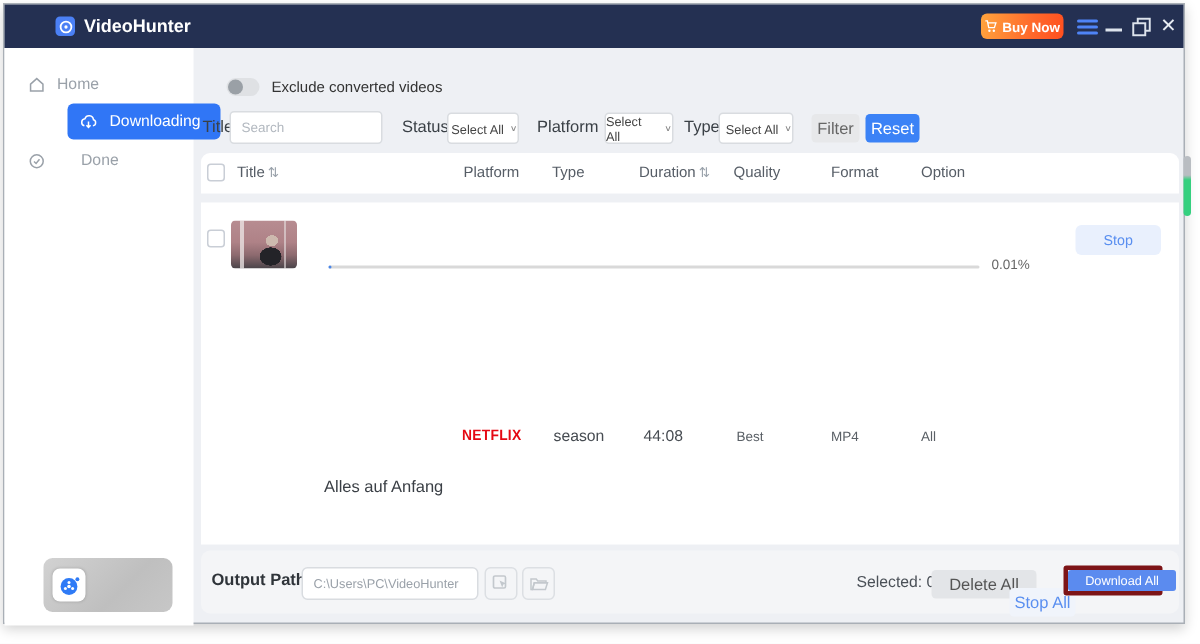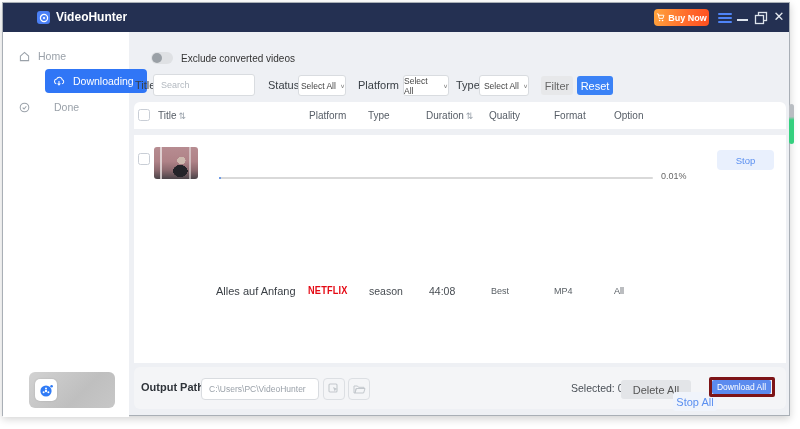--- a/index.html
+++ b/index.html
@@ -57,41 +57,41 @@
   .sort { color:#9aa2ab; font-size:9px; margin-left:2px; }
   .rcell { position:absolute; top:144px; height:24px; line-height:24px; font-size:10.5px; color:#474c52; }
   .rcell.small { font-size:9px; color:#5a6066; }
   .thumb { position:absolute; left:20px; top:12px; width:44px; height:32px; border-radius:3px; overflow:hidden;
            background:
              radial-gradient(ellipse 7px 6px at 62% 42%, #cdb9ae 0 60%, transparent 61%),
              radial-gradient(ellipse 12px 10px at 60% 75%, #232328 0 60%, transparent 61%),
              linear-gradient(90deg, transparent 0 14%, rgba(238,232,232,.75) 14% 19%, transparent 19% 80%, rgba(230,224,224,.6) 80% 84%, transparent 84%),
              linear-gradient(180deg, #b78c91 0%, #af8287 45%, #8d6a6f 72%, #4a4449 100%); }
   .netflix { font-weight:800; color:#e50914; letter-spacing:.2px; transform:scaleX(.92); transform-origin:left center; font-size:10px; }
-  .title-text { font-size:11px; color:#3a3f45; }
+  .title-text { font-size:11px; color:#3a3f45;margin-top:34px; }
   .stop-btn { position:absolute; left:583px; top:15px; width:57px; height:20px; background:#e9f0fd; color:#5a8ff0;
               font-size:9.5px; border:none; border-radius:4px; cursor:pointer; }
   .progress-track { position:absolute; left:85px; top:42px; width:434px; height:2px; background:#d9d9d9; border-radius:1px; }
   .progress-fill { position:absolute; left:0; top:0; height:2px; background:#4a86e8; border-radius:1px; }
   .progress-label { position:absolute; left:527px; top:36px; font-size:9px; color:#666; }
   .scrollbar { position:absolute; left:786px; top:101px; width:5px; height:40px; border-radius:3px;
                background:linear-gradient(180deg,#b9bdc2 0 32%,#35d07f 40% 100%); cursor:pointer; }
 
   
   .footer { position:absolute; left:131px; top:364px; width:652px; height:42px; background:#f4f5f7; border-radius:6px; }
   .out-label { position:absolute; left:7px; top:14px; font-size:11px; font-weight:bold; color:#2f343a; }
   .out-input { position:absolute; left:67px; top:11px; width:118px; height:22px; border:1px solid #d9dce0; border-radius:4px;
                background:#fff; font-size:8.5px; color:#9aa1a9; padding:0 7px; font-family:"Liberation Sans",sans-serif; }
   .icon-btn { position:absolute; top:11px; width:22px; height:22px; border:1px solid #dcdfe3; border-radius:4px; background:transparent;
               display:flex; align-items:center; justify-content:center; cursor:pointer; }
   .selected { position:absolute; left:437px; top:15px; font-size:10.5px; color:#4a5057; }
   .delete-all { position:absolute; left:487px; top:13px; width:70px; height:19px; background:#e3e5e8; color:#555; }
   .stop-all   { position:absolute; left:539px; top:13px; width:44px; height:19px; background:#f0f4fb; color:#5a8ff0;margin-top:12px; }
   .anno { position:absolute; left:575px; top:10px; width:66px; height:20px; border:3px solid #7d1417; border-radius:2px; }
-  .download-all { position:absolute; left:0; top:0; width:59px; height:14px; background:#5b8bef; color:#fff; font-size:8.5px; border-radius:2px; }
+  .download-all { position:absolute; left:0; top:0; width:72px; height:14px; background:#5b8bef; color:#fff; font-size:8.5px; border-radius:2px; }
 </style>
 </head>
 <body>
 
 <div class="screen">
   <div class="window">
 
     <div class="titlebar">
       <div class="app-logo">
         <svg width="10" height="10" viewBox="0 0 10 10">

